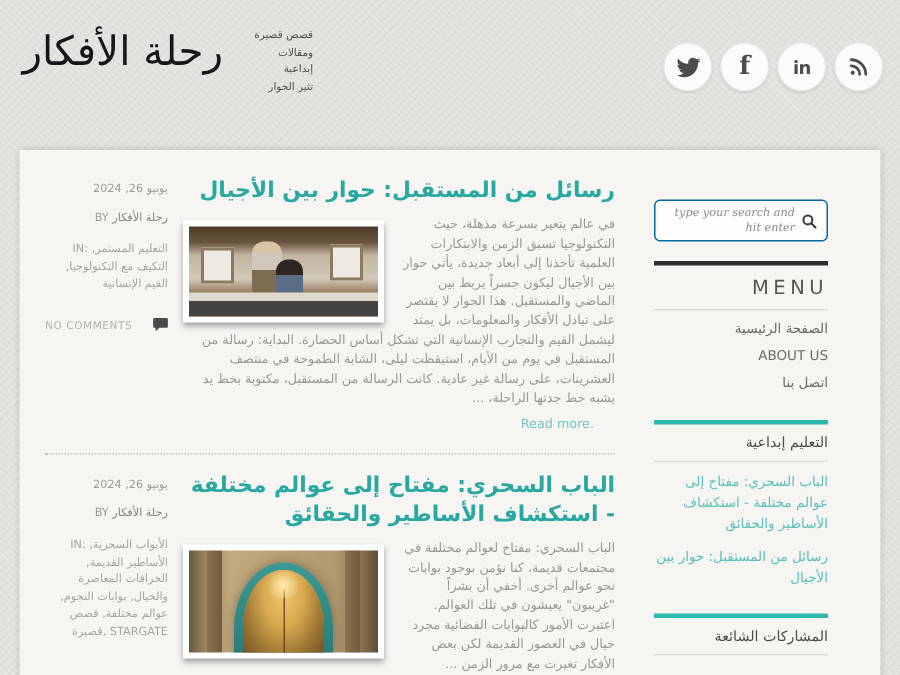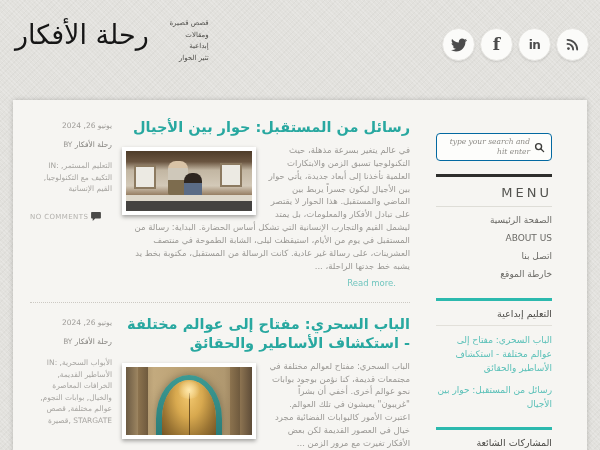--- a/index.html
+++ b/index.html
@@ -37,21 +37,21 @@
   .articles { width:380px; }
   .sidebar { width:116px; margin-left:26px; direction:rtl; }
   
   .article { display:flex; direction:ltr; }
   .meta { width:92px; padding-right:10px; flex:none; direction:ltr; text-align:right; padding-top:3px; }
   .meta .date { direction:rtl; font-size:7.5px; color:#9d9b97; }
   .meta .byline { margin-top:10px; font-size:7.5px; color:#9d9b97; }
   .meta .byline .author { color:#85837f; cursor:pointer; }
   .meta .cats { margin-top:11px; font-size:7.5px; color:#a7a5a1; line-height:1.55; }
   .meta .cats .catlist { cursor:pointer; }
-  .meta .comments { margin-top:17px; display:flex; align-items:center; justify-content:flex-start; gap:3px;
+  .meta .comments { margin-top:17px; display:flex; align-items:center; justify-content:space-between; gap:3px;
                     font-size:7px; letter-spacing:.4px; color:#b3b1ad; cursor:pointer; text-align:left; }
   .content { flex:1; direction:rtl; text-align:right; }
   .article-title { color:var(--accent,#28a8a0); font-size:14.5px; font-weight:bold; line-height:1.3; margin-bottom:7px; }
   .photo {
     float:left; background:#fff; padding:4px; margin:3px 8px 5px 0;
     box-shadow:0 2px 4px rgba(0,0,0,.35); cursor:pointer;
   }
   .photo-inner { position:relative; overflow:hidden; width:126px; }
   .excerpt { font-size:8.5px; color:#9a9894; line-height:1.52; }
   .read-more { display:block; direction:ltr; text-align:right; padding-right:14px; margin-top:5px;
@@ -222,21 +222,20 @@
         <span class="ph">type your search and hit enter</span>
       </div>
 
       <div class="menu-topbar"></div>
       <div class="menu-title">MENU</div>
       <hr class="thin">
       <ul class="menu-list">
         <li>الصفحة الرئيسية</li>
         <li>ABOUT US</li>
         <li>اتصل بنا</li>
-        <li>خارطة الموقع</li>
       </ul>
 
       <div class="sb-bar" style="background: rgb(44, 185, 174);"></div>
       <div class="sb-title">التعليم إبداعية</div>
       <a class="sb-link">الباب السحري: مفتاح إلى عوالم مختلفة - استكشاف الأساطير والحقائق</a>
       <a class="sb-link">رسائل من المستقبل: حوار بين الأجيال</a>
 
       <div class="sb-bar" style="background: rgb(44, 185, 174);"></div>
       <div class="sb-title">المشاركات الشائعة</div>
 

